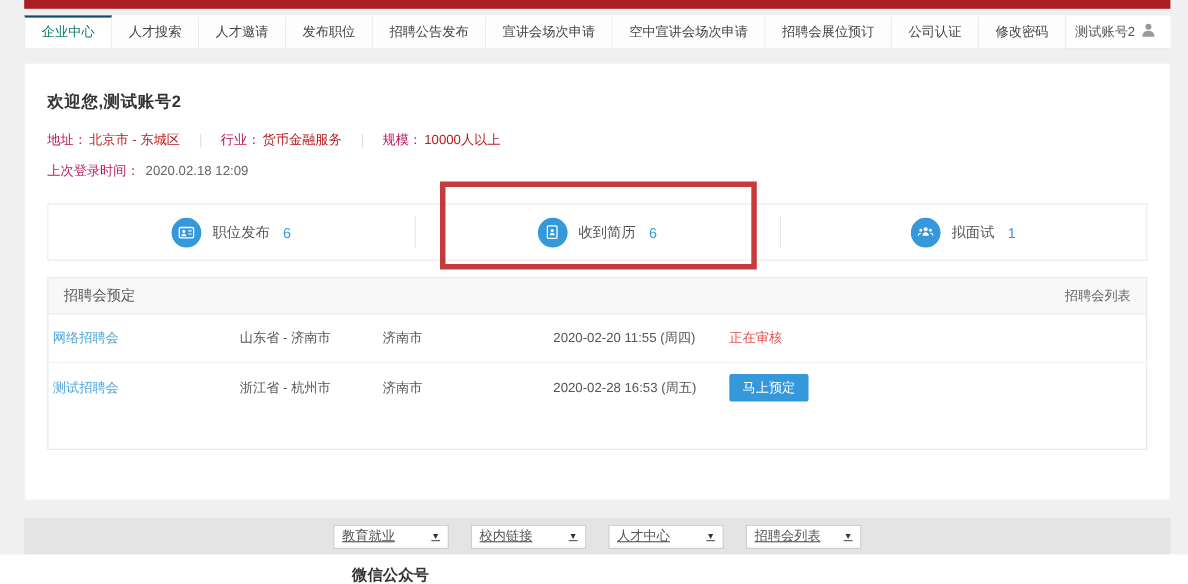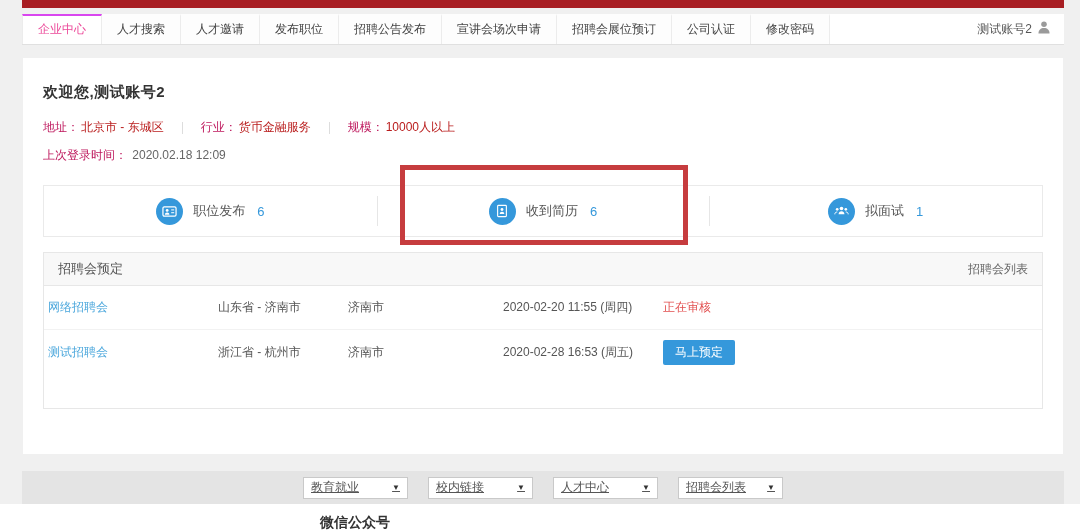--- a/index.html
+++ b/index.html
@@ -17,21 +17,21 @@
   .navbar {
     position:absolute; left:22px; top:14px; width:1042px; height:31px;
     background:#fff; border-bottom:1px solid #e0e0e0; display:flex; align-items:stretch;
   }
   .tab {
     padding:0 15px; line-height:27px; font-size:12px; color:#444;
     border-right:1px solid #ececec; border-top:2px solid transparent;
     white-space:nowrap; cursor:pointer; background:#fdfdfd;
   }
   .tab:first-child { border-left:1px solid #ececec; }
-  .tab.active { border-top:2px solid #d946ef; background:#fff; color:#ec4899; }
+  .tab.active { border-top:2px solid #0c4a6e; background:#fff; color:#0f766e; }
   .nav-account {
     margin-left:auto; display:flex; align-items:center; gap:6px;
     padding-right:14px; font-size:12px; color:#555; cursor:pointer;
   }
   
   .card {
     position:absolute; left:22px; top:57px; width:1042px; height:398px;
     background:#fff; border:1px solid #f0f0f0; padding:0 20px;
   }
   .welcome-title { padding-top:25px; font-size:15px; font-weight:bold; color:#333; letter-spacing:0.5px; }
@@ -102,20 +102,21 @@
 
 <div class="topbar"></div>
 
 <div class="navbar">
   <div class="tab active">企业中心</div>
   <div class="tab">人才搜索</div>
   <div class="tab">人才邀请</div>
   <div class="tab">发布职位</div>
   <div class="tab">招聘公告发布</div>
   <div class="tab">宣讲会场次申请</div>
+  <div class="tab">空中宣讲会场次申请</div>
   <div class="tab">招聘会展位预订</div>
   <div class="tab">公司认证</div>
   <div class="tab">修改密码</div>
   <div class="nav-account">
     <span>测试账号2</span>
     <span>
       <svg width="12" height="13" viewBox="0 0 13 14">
           <circle cx="6.5" cy="3.5" r="3" fill="#9a9a9a"></circle>
           <path d="M0.5 13.5 C0.5 9.5 3 7.5 6.5 7.5 C10 7.5 12.5 9.5 12.5 13.5 Z" fill="#9a9a9a"></path>
         </svg>

